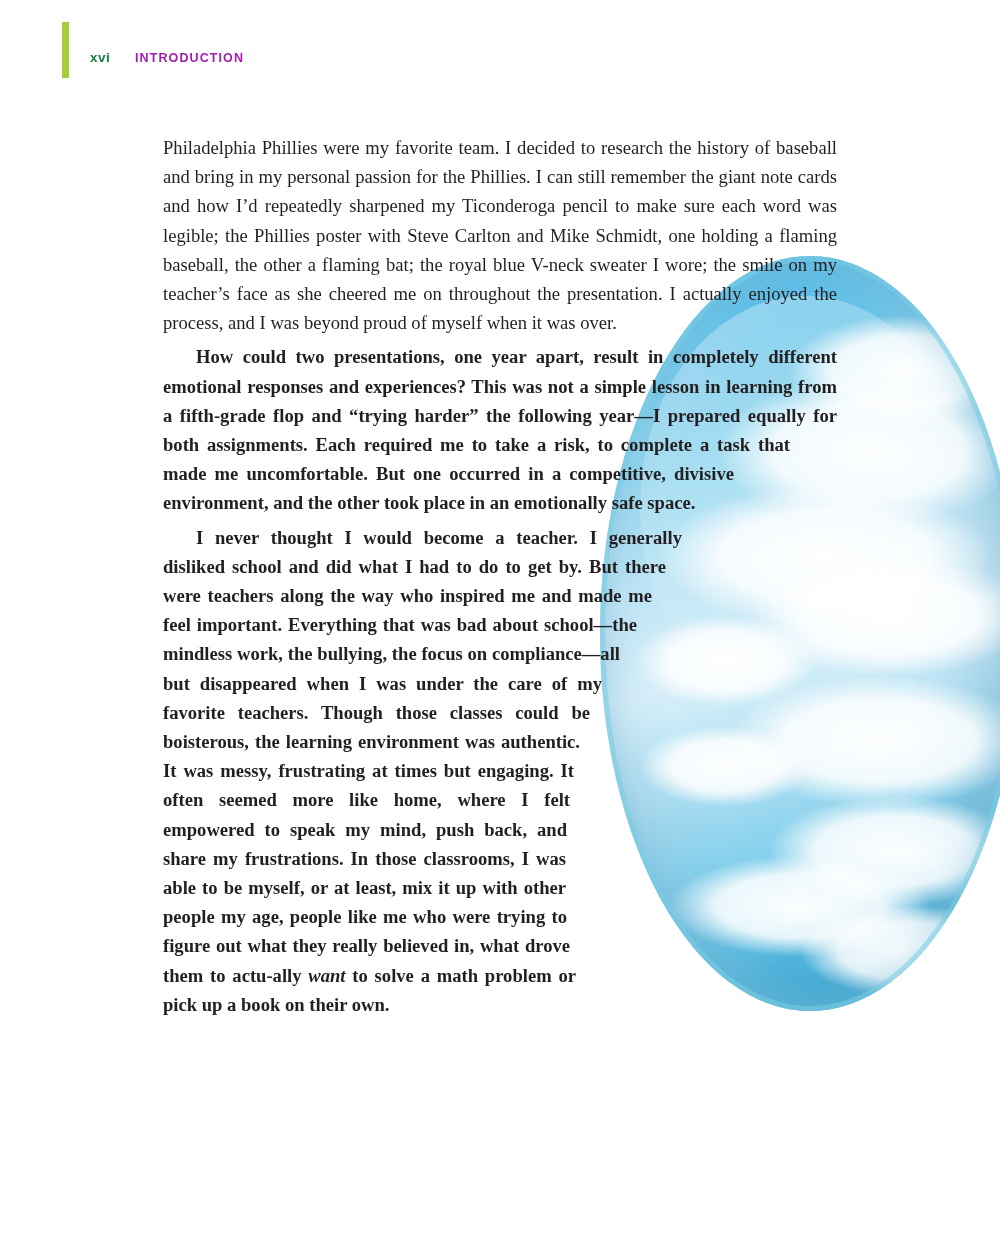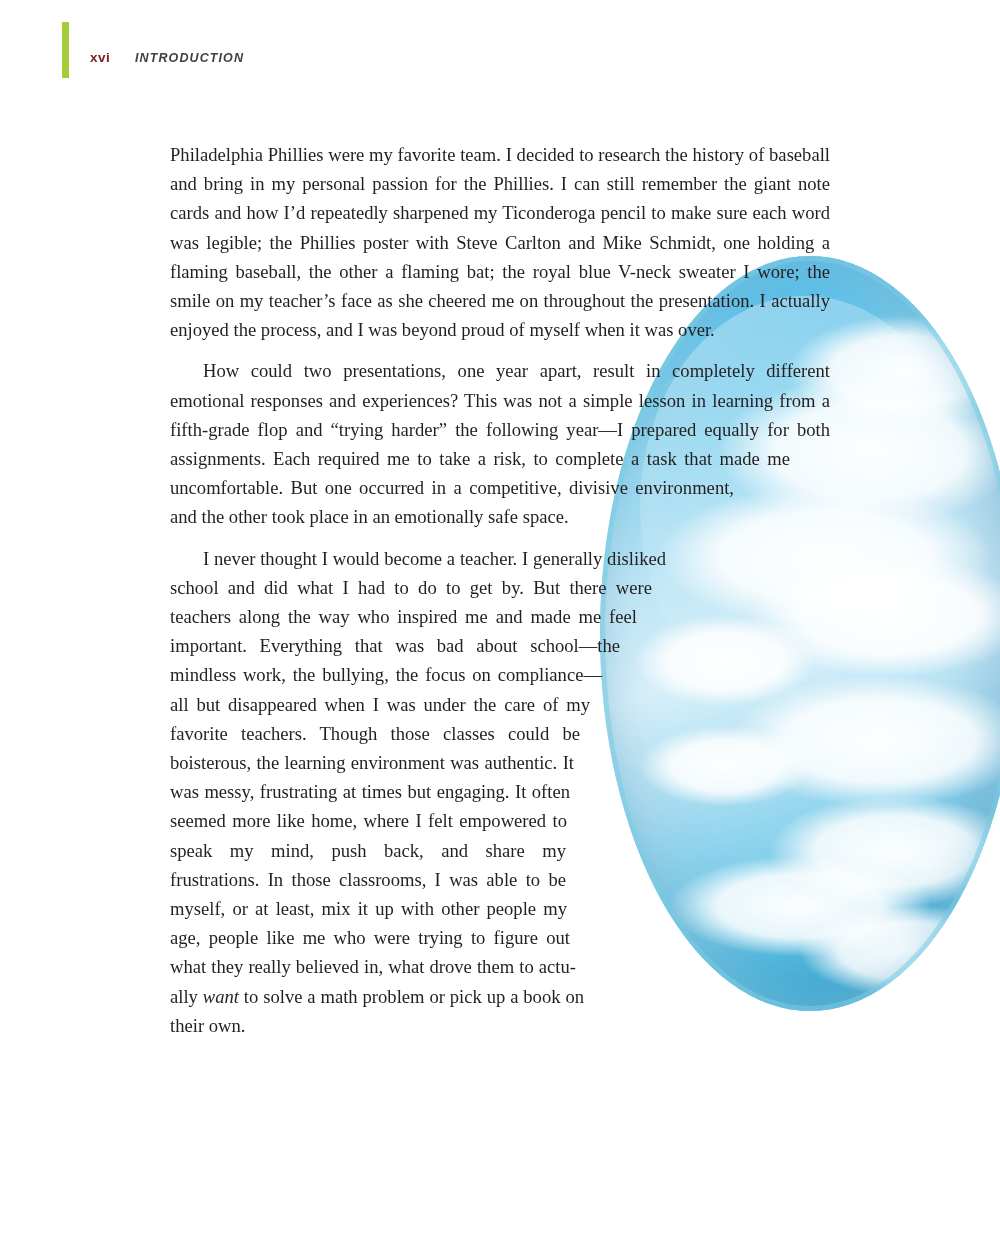--- a/index.html
+++ b/index.html
@@ -26,32 +26,31 @@
     background: #a5cd39;
   }
   .header-folio {
     position: absolute;
     left: 90px;
     top: 50px;
     font-family: "Liberation Sans", sans-serif;
     font-weight: bold;
     font-size: 13.5px;
     letter-spacing: 0.5px;
-    color: #7f1d1d;
+    color: #15803d;
   }
   .header-title {
     position: absolute;
     left: 135px;
     top: 51px;
     font-family: "Liberation Sans", sans-serif;
     font-weight: bold;
     font-size: 12.5px;
     letter-spacing: 1.1px;
-    color: #404040;
-    font-style: italic;
+    color: #a21caf;
   }
 
   
   .globe-wrap {
     position: absolute;
     right: -62px;
     top: 238px;
     width: 480px;
     height: 790px;
     pointer-events: none;
@@ -133,24 +132,25 @@
     position: absolute;
     left: 158px;
     top: 128px;
     width: 684px;
     font-size: 18.6px;
     line-height: 29.2px;
     color: #231f20;
     text-align: justify;
   }
   .body-col p {
-    margin: 12px;
+    margin: 5px;
   }
   .body-col p.indent {
     text-indent: 33px;
+    font-weight: bold;
   }
   
   .shape-float {
     float: right;
     width: 0;
     height: 0;
   }
   .wrap-step {
     float: right;
     clear: right;

